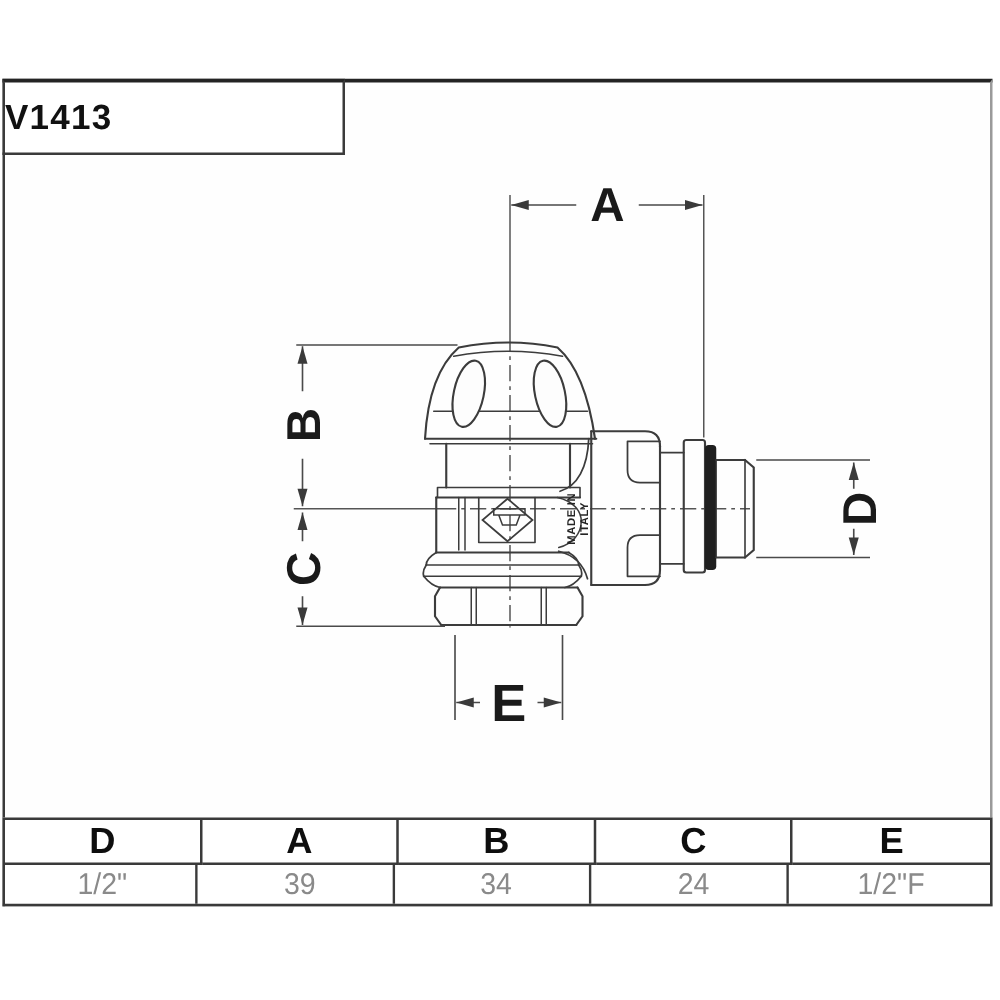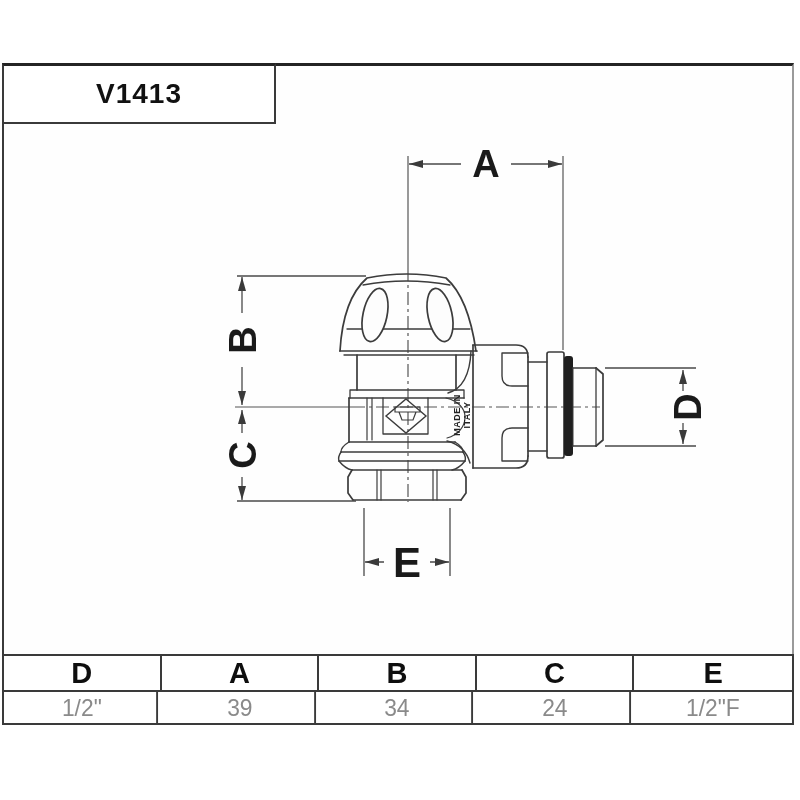--- a/index.html
+++ b/index.html
@@ -10,21 +10,21 @@
   .frame {
     position:absolute; left:2px; top:63px; width:792px; height:662px;
     box-sizing:border-box; background:#fefefe;
     border:2px solid #3a3a3a; border-top:3px solid #242424;
     border-right-color:#9a9a9a;
   }
   .title-box {
     position:absolute; left:2px; top:63px; width:274px; height:61px;
     box-sizing:border-box; background:#fff;
     border:2px solid #3a3a3a; border-top:3px solid #242424;
-    display:flex; align-items:center; justify-content:center;
+    display:flex; align-items:center; justify-content:flex-start;
   }
   .title-box span {
     font-weight:bold; font-size:28px; color:#111; letter-spacing:1px;
   }
   svg.drawing { position:absolute; left:0; top:0; }
   .spec-table {
     position:absolute; left:2px; top:654px; width:792px; height:71px;
     box-sizing:border-box; background:#fff;
     border:2px solid #3a3a3a;
     display:grid; grid-template-columns:repeat(5,1fr); grid-template-rows:36px 1fr;

